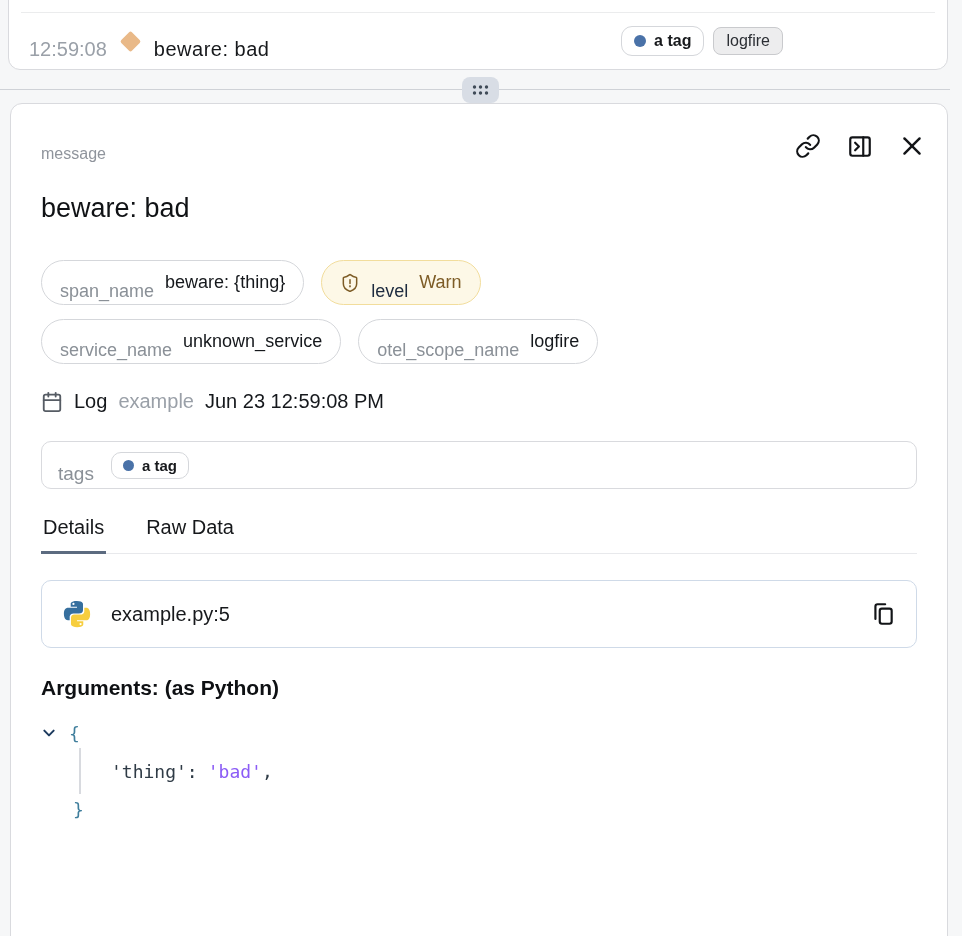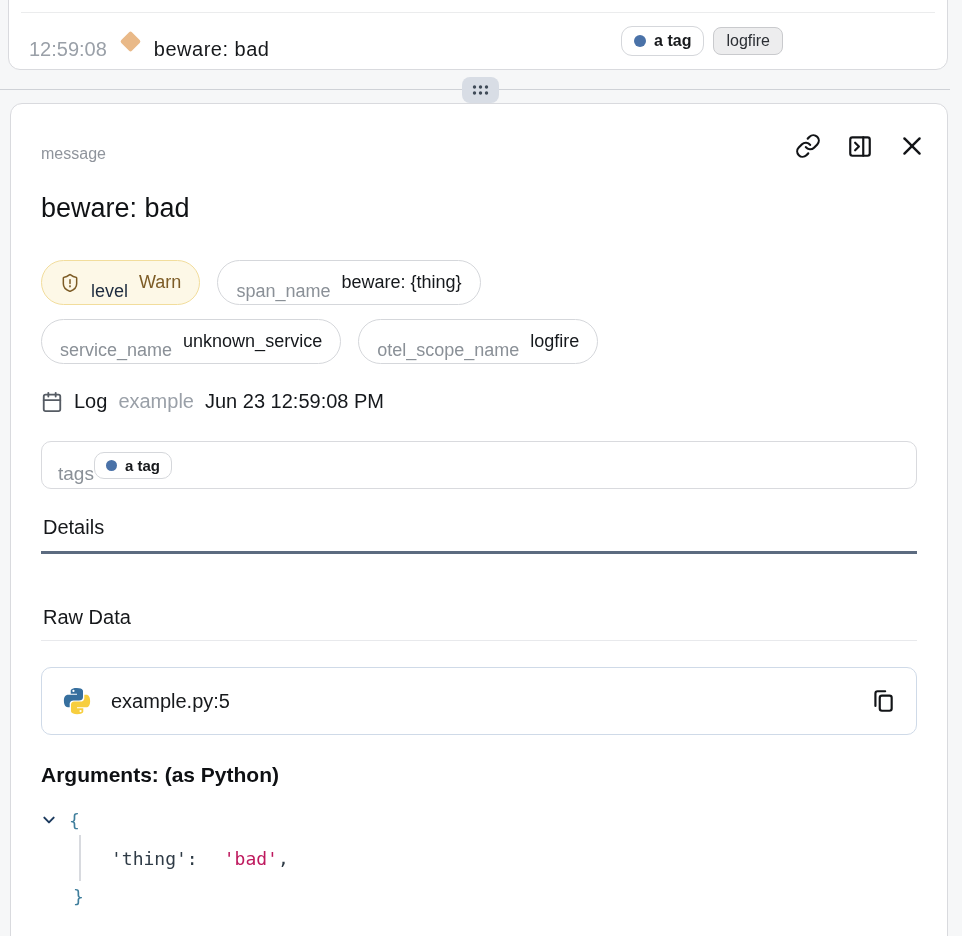--- a/index.html
+++ b/index.html
@@ -85,27 +85,27 @@
   .recorded-line { margin-top: 26px; padding-left: 8px; display: flex; align-items: center; gap: 11px; font-size: 20px; }
   .cal-icon { width: 22px; height: 22px; color: #565c64; display: inline-flex; }
   .cal-icon svg { width: 100%; height: 100%; }
   .rec-kind { color: #15181c; }
   .rec-verb { color: #9aa0a8; }
   .rec-date { color: #15181c; }
 
   .tags-box {
     margin-top: 28px; margin-left: 8px; margin-right: 8px;
     border: 1px solid #d9dade; border-radius: 10px;
-    height: 48px; display: flex; align-items: center; padding: 0 16px;
+    height: 48px; display: flex; align-items: center; gap: 17px; padding: 0 16px;
   }
   .tags-label { font-size: 19px; color: #8a9097; }
   .tags-box .tag-badge { border-radius: 10px; padding: 4px 11px; font-size: 15px; }
   .tags-box .tag-dot { width: 11px; height: 11px; }
 
-  .tabs { margin-top: 26px; margin-left: 8px; margin-right: 8px; display: flex; gap: 52px; border-bottom: 1px solid #e8e9ec; flex-direction: column; }
+  .tabs { margin-top: 26px; margin-left: 8px; margin-right: 8px; display: flex; gap: 38px; border-bottom: 1px solid #e8e9ec; }
   .tab { font-size: 20px; color: #16181b; padding: 0 2px 12px 2px; cursor: pointer; position: relative; top: 1px; }
   .tab.active { border-bottom: 3px solid #5c6b80; }
 
   .code-loc {
     margin-top: 26px; margin-left: 8px; margin-right: 8px;
     border: 1px solid #cfdae8; border-radius: 10px;
     height: 68px; display: flex; align-items: center; gap: 19px; padding: 12px 20px;
   }
   .py-icon { width: 30px; height: 30px; display: inline-flex; }
   .py-icon svg { width: 100%; height: 100%; }
@@ -118,21 +118,21 @@
   .code-block { position: relative; margin-top: 14px; font-family: "DejaVu Sans Mono", monospace; font-size: 18px; }
   .code-line { height: 38px; display: flex; align-items: center; }
   .chev-btn { width: 16px; height: 16px; color: #1c3a5e; margin-left: 8px; cursor: pointer; display: inline-flex; }
   .chev-btn svg { width: 100%; height: 100%; }
   .brace { color: #3f7e9c; }
   .line-open .brace { margin-left: 12px; }
   .line-body { padding-left: 78px; }
   .line-close { padding-left: 40px; }
   .tok-key { color: #2f3b46; }
   .tok-colon { color: #2f3b46; margin-right: 10px; }
-  .tok-str { color: #be185d; margin-left: 16px; }
+  .tok-str { color: #8b5cf6; }
   .tok-comma { color: #2f3b46; }
   .indent-guide { position: absolute; left: 46px; top: 34px; width: 2px; height: 46px; background: #d8dadf; }
 </style>
 </head>
 <body>
 
 <div class="top-card">
   <div class="log-row">
     <span class="log-ts mono">12:59:08</span>
     <span class="diamond"></span>
@@ -185,35 +185,35 @@
             <line x1="19" y1="5" x2="5" y2="19"></line>
         </svg>
       </span>
     </span>
   </div>
 
   <div class="panel-title">beware: bad</div>
 
   <div class="pill-rows">
     <div class="pill-row">
+      <span class="pill">
+        <span class="k mono">span_name</span>
+        <span class="v">beware: {thing}</span>
+      </span>
       <span class="pill warn">
         <span class="shield-icon">
           <svg viewBox="0 0 24 24" fill="none" stroke="currentColor" stroke-width="1.8" stroke-linecap="round" stroke-linejoin="round">
             <path d="M20 13c0 5-3.5 7.5-7.66 8.95a1 1 0 0 1-.67-.01C7.5 20.5 4 18 4 13V6a1 1 0 0 1 1-1c2 0 4.5-1.2 6.24-2.72a1.17 1.17 0 0 1 1.52 0C14.51 3.81 17 5 19 5a1 1 0 0 1 1 1z"></path>
             <line x1="12" y1="8" x2="12" y2="12.5"></line>
             <circle cx="12" cy="16" r="0.4" fill="currentColor"></circle>
           </svg>
         </span>
         <span class="k mono">level</span>
         <span class="v">Warn</span>
       </span>
-      <span class="pill">
-        <span class="k mono">span_name</span>
-        <span class="v">beware: {thing}</span>
-      </span>
     </div>
     <div class="pill-row">
       <span class="pill">
         <span class="k mono">service_name</span>
         <span class="v">unknown_service</span>
       </span>
       <span class="pill">
         <span class="k mono">otel_scope_name</span>
         <span class="v">logfire</span>
       </span>

